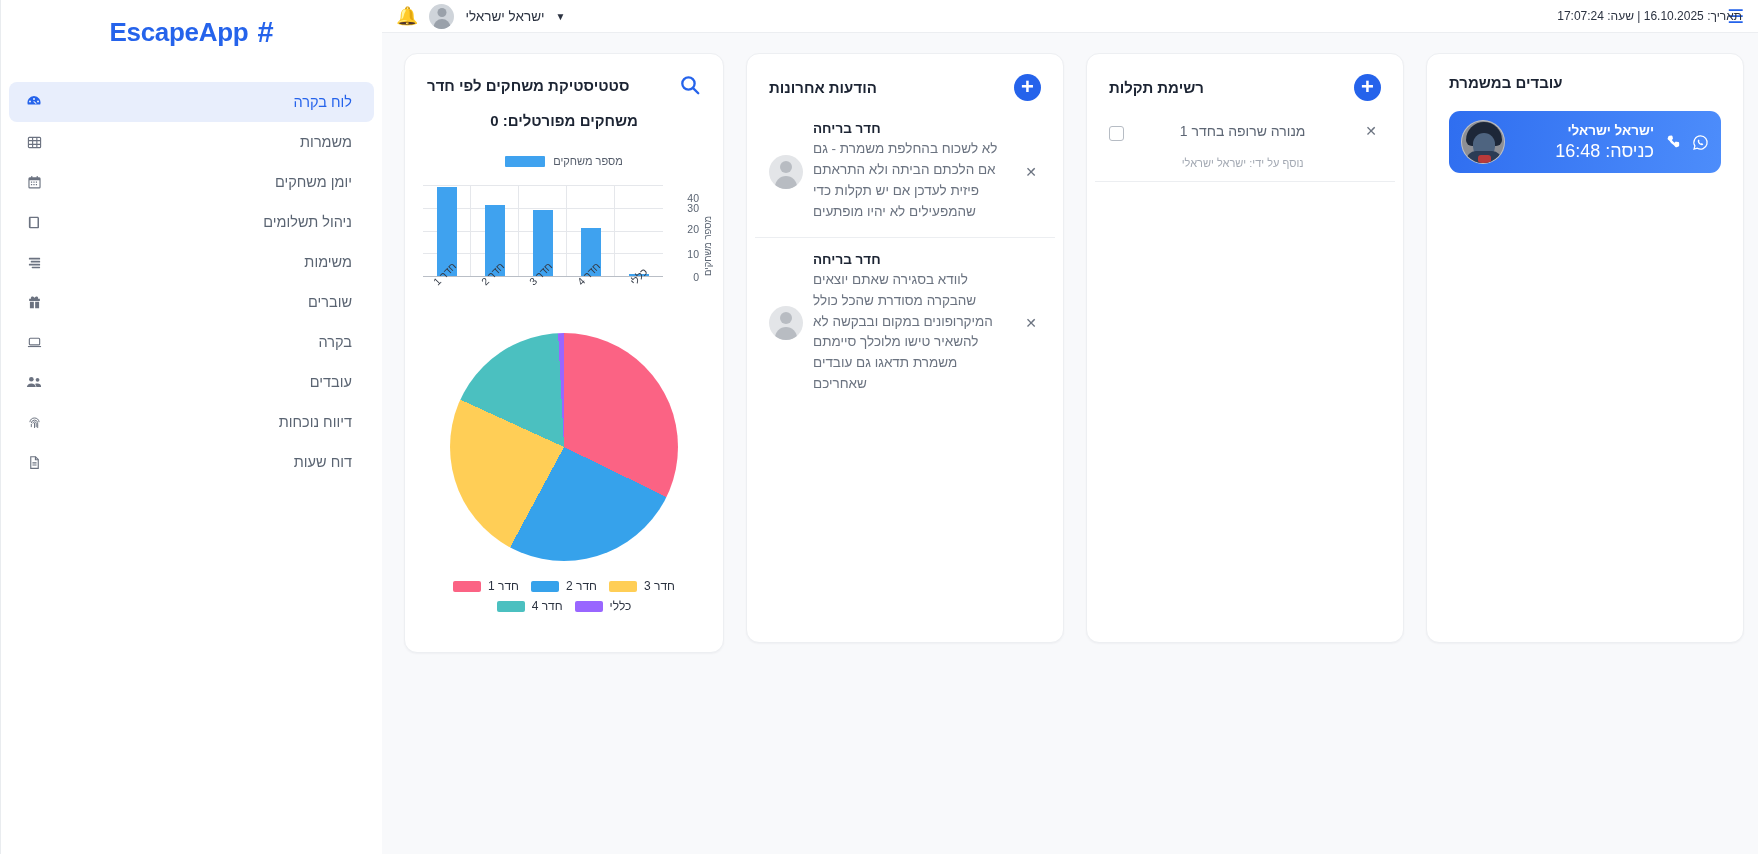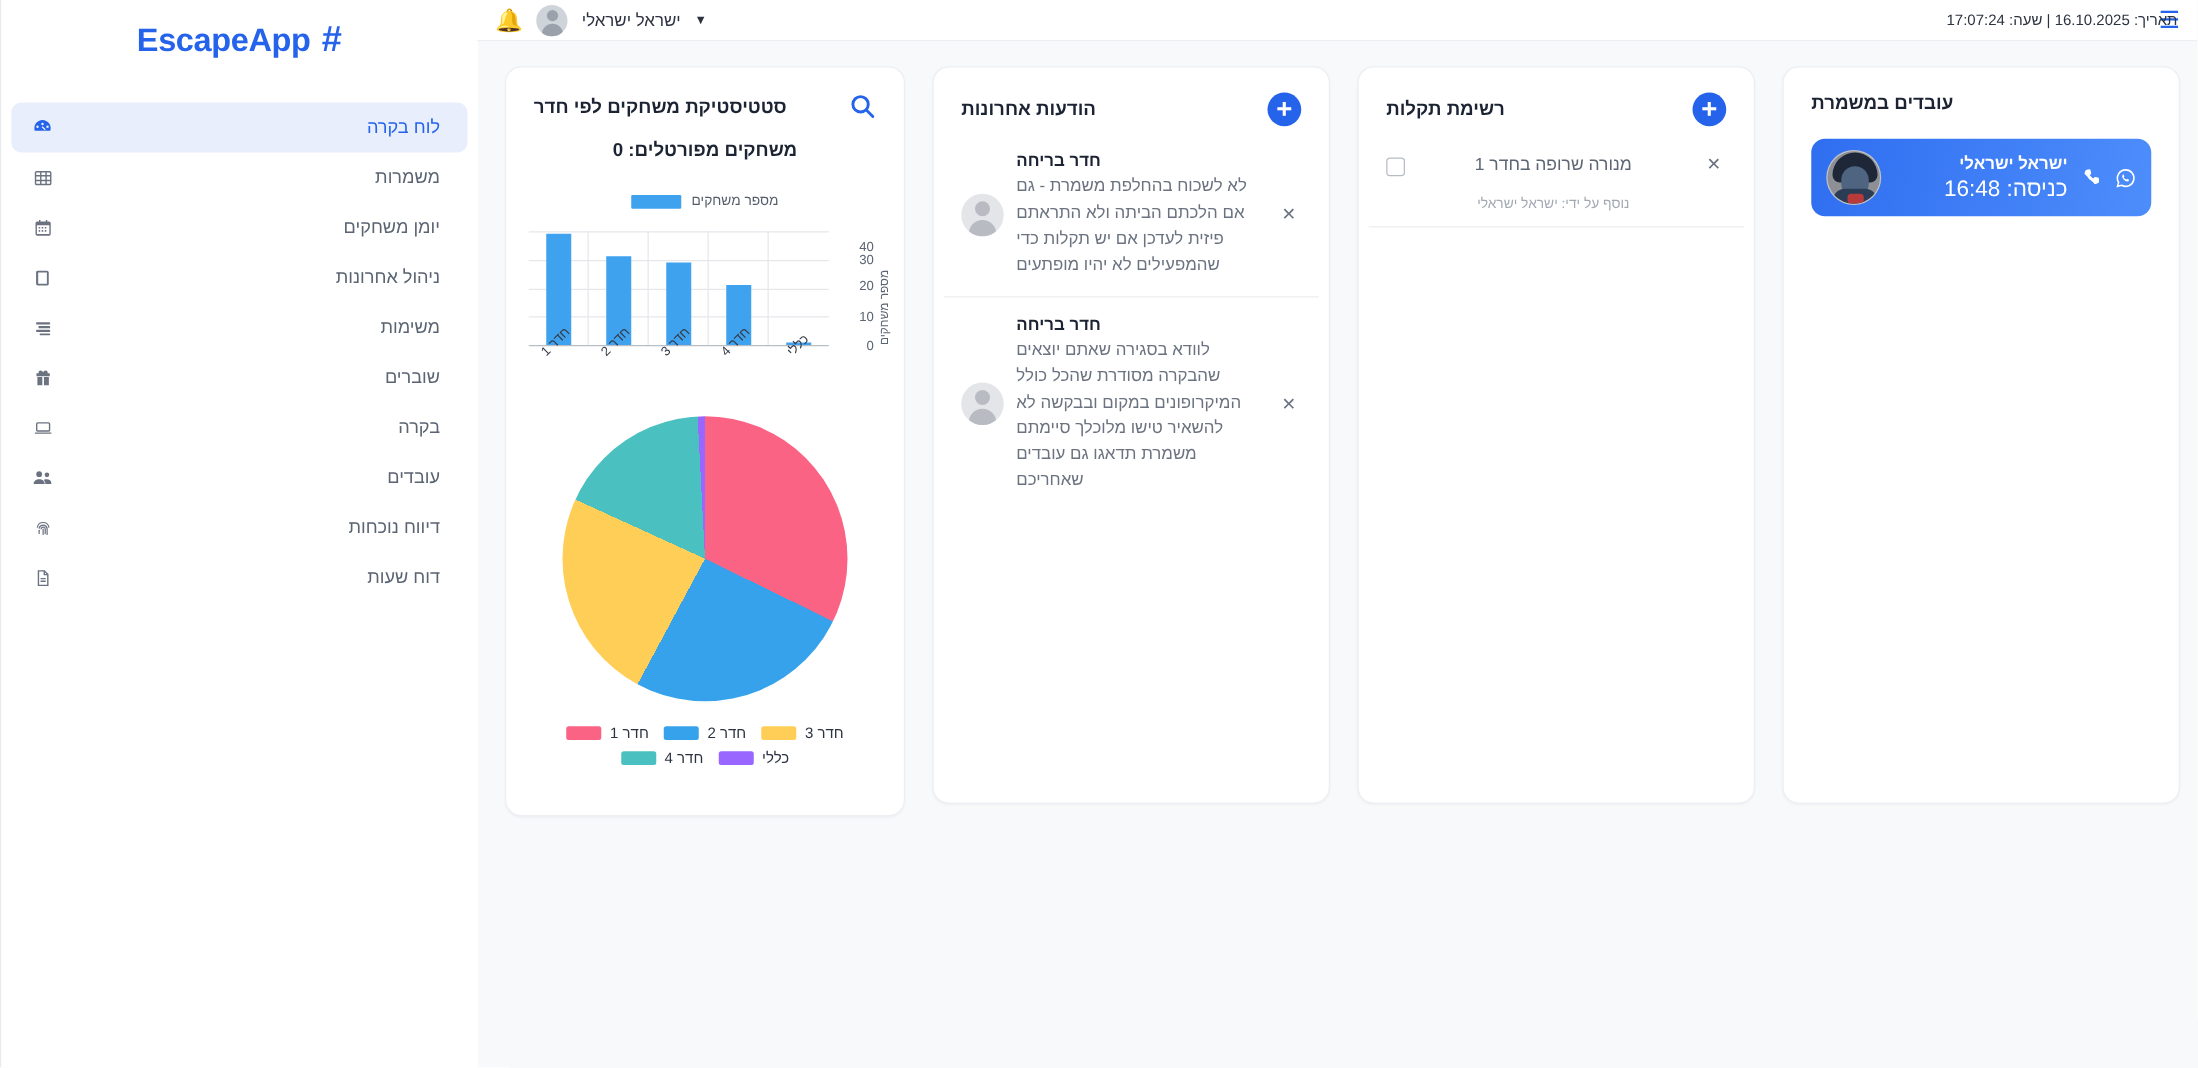--- a/index.html
+++ b/index.html
@@ -249,21 +249,21 @@
         </span>
         <span class="lbl">יומן משחקים</span>
       </div>
 
       <div class="nav-item">
         <span class="ico">
           <svg width="15" height="15" viewBox="0 0 16 16" fill="currentColor">
               <path d="M3 1.8h8.2c.9 0 1.6.7 1.6 1.6v9.6c0 .6-.5 1.2-1.2 1.2H3.5A1.5 1.5 0 0 1 2 12.7V3.3c0-.8.5-1.5 1-1.5zm.8 1.5v9.4h7.4V3.3z"></path>
             </svg>
         </span>
-        <span class="lbl">ניהול אחרונות</span>
+        <span class="lbl">ניהול תשלומים</span>
       </div>
 
       <div class="nav-item">
         <span class="ico">
           <svg width="15" height="15" viewBox="0 0 16 16" fill="currentColor">
               <rect x="2" y="3" width="12" height="1.8" rx=".6"></rect>
               <rect x="4" y="6.2" width="10" height="1.8" rx=".6"></rect>
               <rect x="2" y="9.4" width="12" height="1.8" rx=".6"></rect>
               <rect x="5" y="12.6" width="9" height="1.4" rx=".6"></rect>
             </svg>

